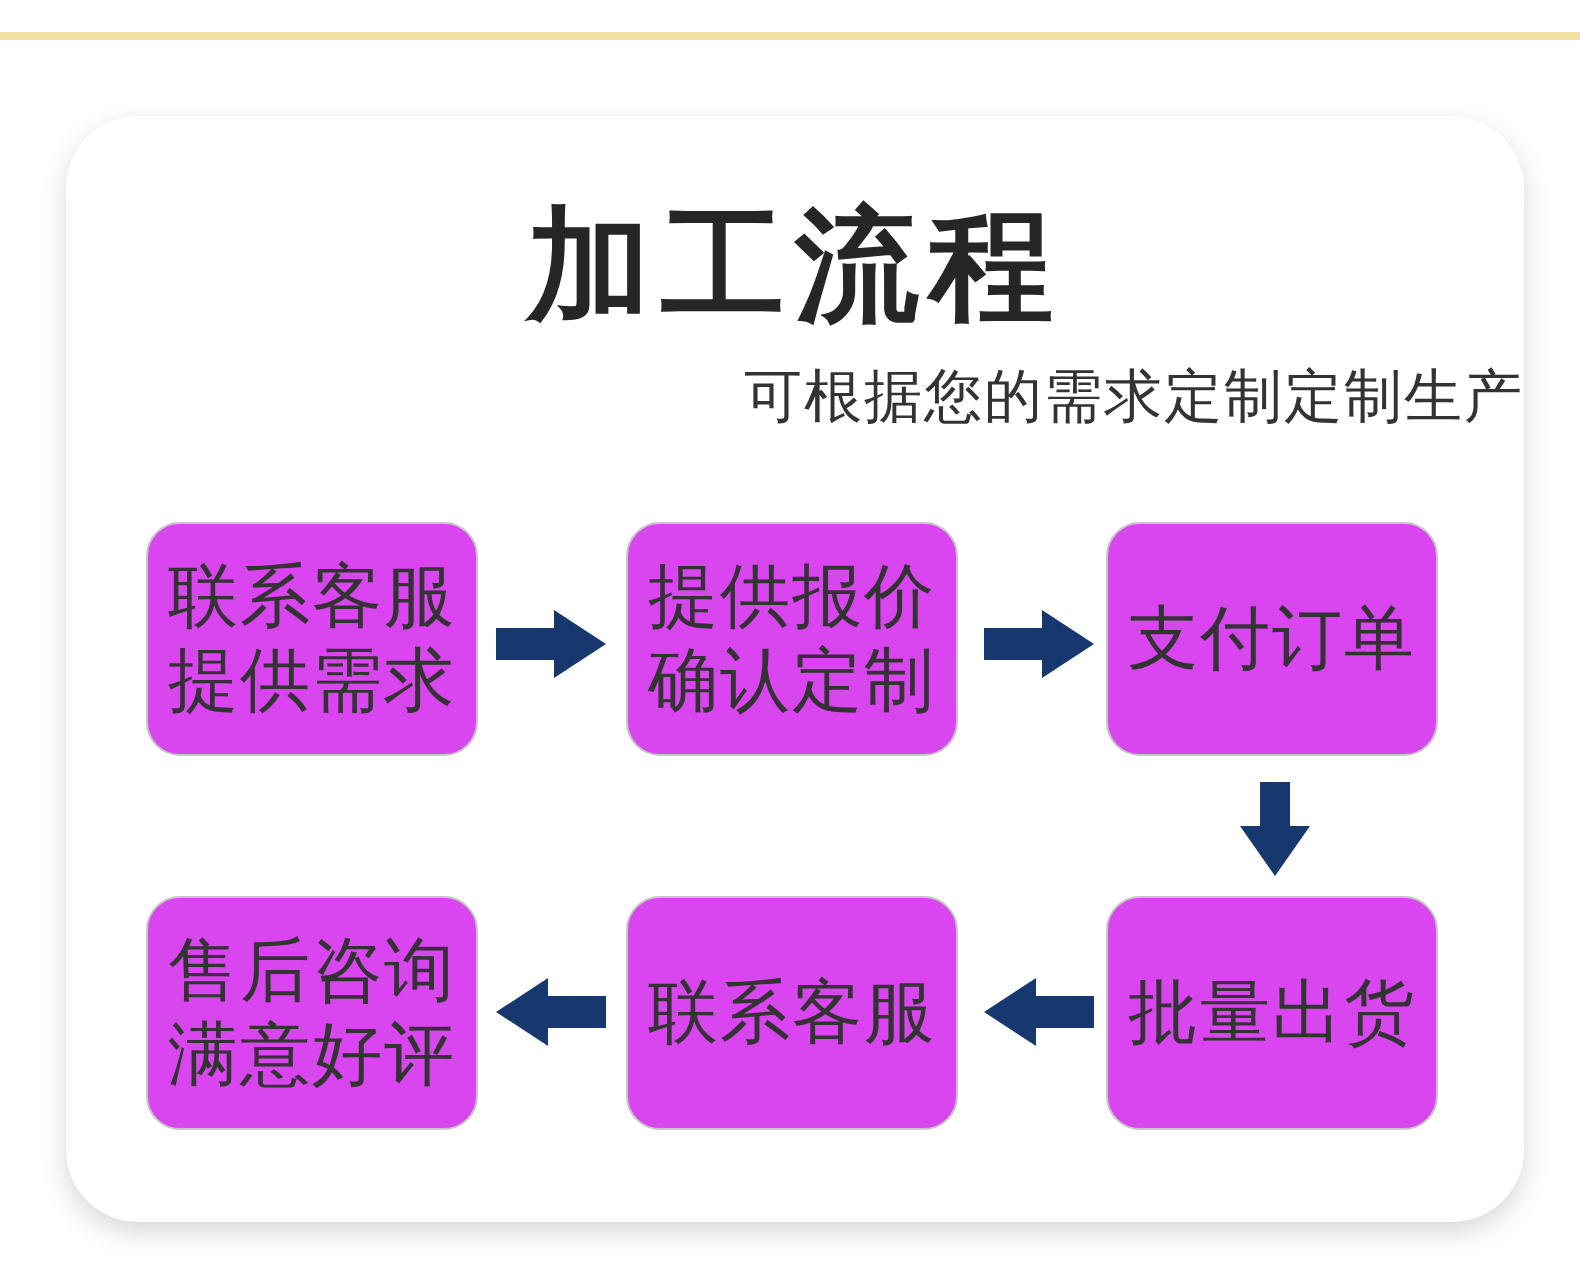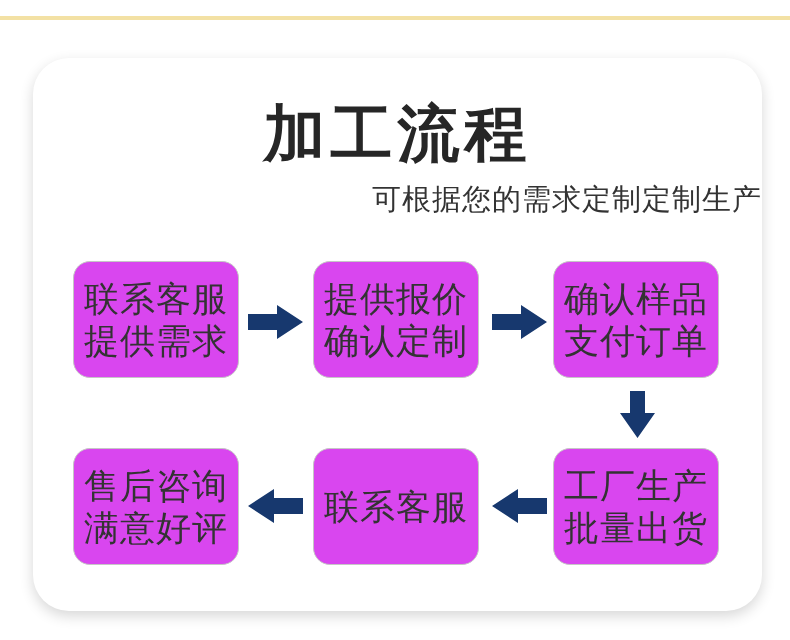--- a/index.html
+++ b/index.html
@@ -57,21 +57,20 @@
     <div class="step r1 c2">
       <div>提供报价</div>
       <div>确认定制</div>
     </div>
 
     <svg class="arrow ar2" width="55" height="34" viewBox="0 0 55 34">
       <polygon points="0,9 29,9 29,0 55,17 29,34 29,25 0,25" fill="#17386e"></polygon>
     </svg>
 
     <div class="step r1 c3">
-      <div>确认样品</div>
       <div>支付订单</div>
     </div>
 
     <svg class="arrow ad" width="35" height="47" viewBox="0 0 35 47">
       <polygon points="10,0 25,0 25,22 35,22 17.5,47 0,22 10,22" fill="#17386e"></polygon>
     </svg>
 
     <div class="step r2 c1">
       <div>售后咨询</div>
       <div>满意好评</div>
@@ -83,18 +82,17 @@
 
     <div class="step r2 c2">
       <div>联系客服</div>
     </div>
 
     <svg class="arrow al2" width="55" height="34" viewBox="0 0 55 34">
       <polygon points="55,9 26,9 26,0 0,17 26,34 26,25 55,25" fill="#17386e"></polygon>
     </svg>
 
     <div class="step r2 c3">
-      <div>工厂生产</div>
       <div>批量出货</div>
     </div>
 
   </div>
 </div>
 
 </body></html>

